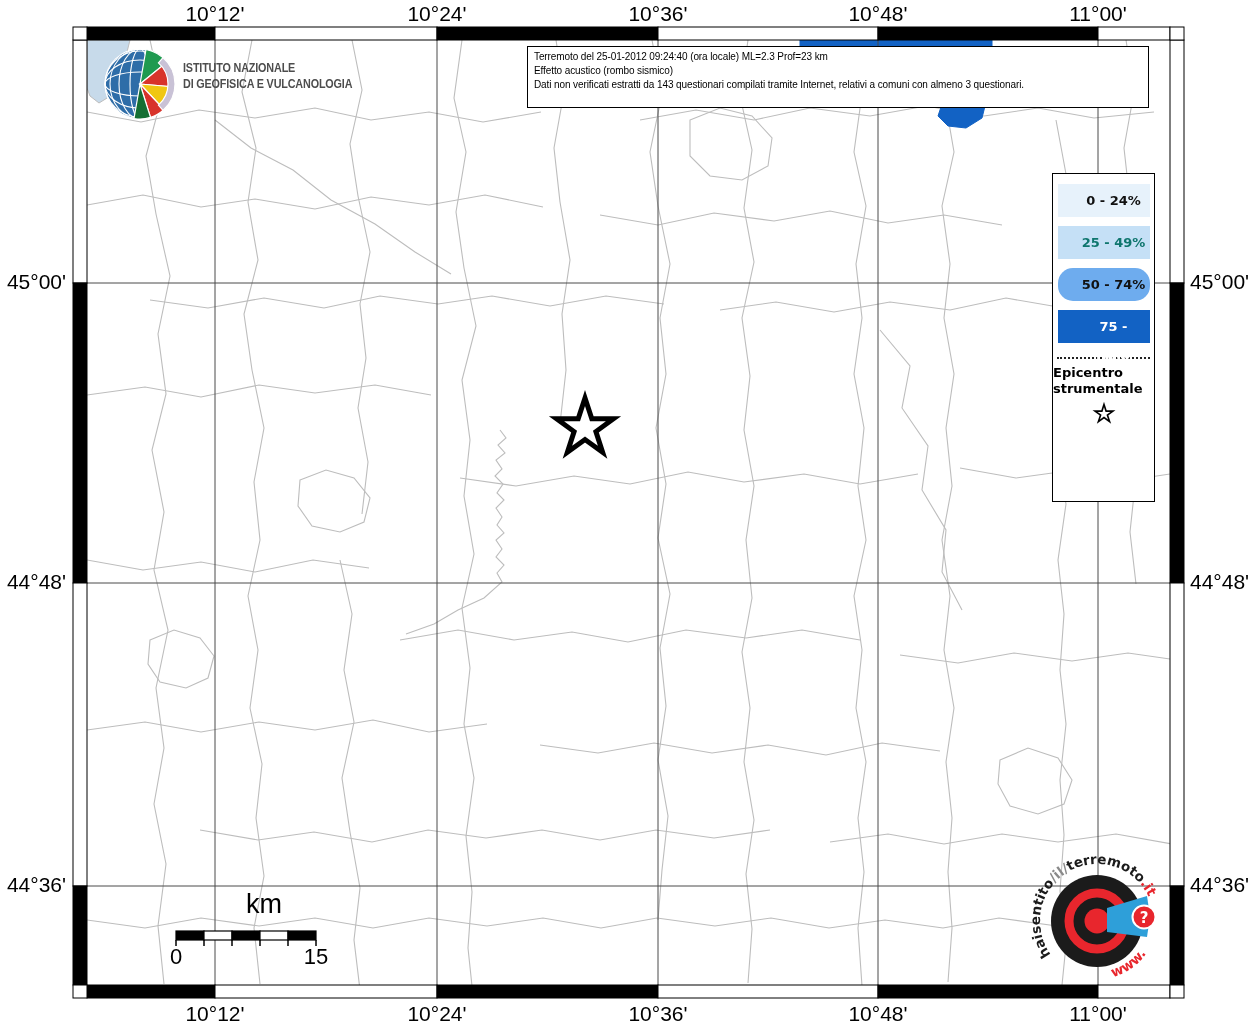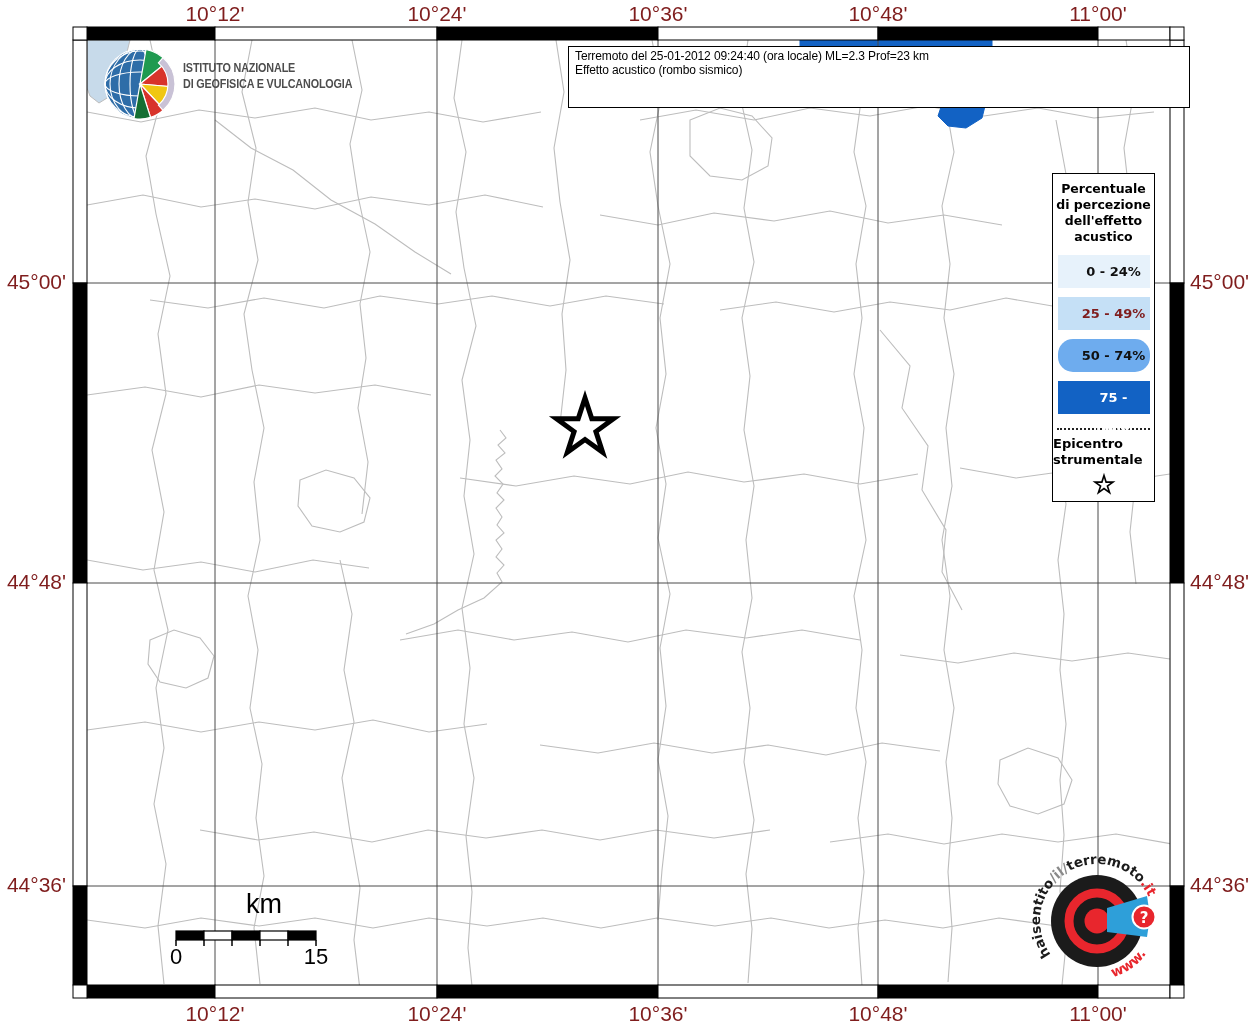--- a/index.html
+++ b/index.html
@@ -1,25 +1,25 @@
 <!DOCTYPE html>
 <html><head>
 <meta charset="utf-8">
 <style>
   html,body{margin:0;padding:0;background:#ffffff;}
   #stage{position:relative;width:1256px;height:1024px;background:#ffffff;overflow:hidden;
          font-family:"Liberation Sans", sans-serif;}
   #mapsvg{position:absolute;left:0;top:0;z-index:1;}
-  .axis-label{position:absolute;z-index:3;font-size:21px;color:#7f1d1d;white-space:nowrap;}
+  .axis-label{position:absolute;z-index:3;font-size:21px;color:#000000;white-space:nowrap;}
   .axis-top,.axis-bottom{transform:translateX(-50%);}
   .axis-left{width:66px;text-align:right;left:0;}
   .axis-right{left:1190px;text-align:left;}
-  #info-box{position:absolute;z-index:4;left:568px;top:46px;width:622px;height:62px;
+  #info-box{position:absolute;z-index:4;left:527px;top:46px;width:622px;height:62px;
             background:#ffffff;border:1px solid #000;box-sizing:border-box;
-            padding:3px 6px;font-size:12px;line-height:13.8px;letter-spacing:-0.1px;
+            padding:3px 6px;font-size:10px;line-height:13.8px;letter-spacing:-0.1px;
             white-space:nowrap;color:#000;}
   #ingv-text{position:absolute;z-index:4;left:183px;top:60px;color:#4d4d4d;
              font-weight:bold;font-size:13.5px;line-height:15.5px;letter-spacing:-0.2px;
              transform:scaleX(0.80);transform-origin:left top;white-space:nowrap;}
   #legend{position:absolute;z-index:4;left:1052px;top:173px;width:103px;height:329px;
           background:#ffffff;border:1.5px solid #000;box-sizing:border-box;
           font-family:"DejaVu Sans", sans-serif;}
   #legend .ltitle{margin-top:7px;text-align:center;font-weight:bold;font-size:12.5px;line-height:16px;color:#000;}
   #legend .swatches{margin-top:10px;}
   #legend .swatch{width:72px;height:33px;margin:0 auto 9px auto;text-align:center;
@@ -175,37 +175,32 @@
       </text>
       <text font-size="13.5" font-weight="bold" font-family="DejaVu Sans, sans-serif" fill="#E8262D">
         <textPath href="#hsitArcWww" startOffset="0">www.</textPath>
       </text>
     </g>
   </svg>
 
   <div id="info-box">
       <div>Terremoto del 25-01-2012 09:24:40 (ora locale) ML=2.3 Prof=23 km</div>
       <div>Effetto acustico (rombo sismico)</div>
+      <div>Dati non verificati estratti da 143 questionari compilati tramite Internet, relativi a comuni con almeno 3 questionari.</div>
     </div>
 
   <div id="ingv-text">
     <div>ISTITUTO NAZIONALE</div>
     <div>DI GEOFISICA E VULCANOLOGIA</div>
   </div>
 
   <div id="legend">
-    <div class="ltitle">
-      <div>Percentuale</div>
-      <div>di percezione</div>
-      <div>dell'effetto</div>
-      <div>acustico</div>
-    </div>
     <div class="swatches" id="legend-swatches">
         <div class="swatch" style="background: rgb(231, 242, 251); color: rgb(17, 17, 17);">0 - 24%</div>
-        <div class="swatch" style="background: rgb(197, 224, 246); color: #7f1d1d;">25 - 49%</div>
+        <div class="swatch" style="background: rgb(197, 224, 246); color: #0f766e;">25 - 49%</div>
         <div class="swatch" style="background: rgb(110, 172, 238); color: rgb(17, 17, 17); border-radius: 15px;">50 - 74%</div>
         <div class="swatch" style="background: rgb(18, 98, 196); color: rgb(255, 255, 255);">75 - 100%</div>
       </div>
     <hr class="dotline">
     <div class="epi">
       <div>Epicentro</div>
       <div>strumentale</div>
     </div>
     <svg class="estar" width="24" height="24" viewBox="-12 -12 24 24">
       <path id="legend-star-path" fill="#ffffff" stroke="#000000" stroke-width="1.6" d="M0.0,-8.5 L2.1,-1.9 L9.0,-1.9 L3.4,2.1 L5.6,8.7 L0.0,4.6 L-5.6,8.7 L-3.4,2.1 L-9.0,-1.9 L-2.1,-1.9 Z"></path>

